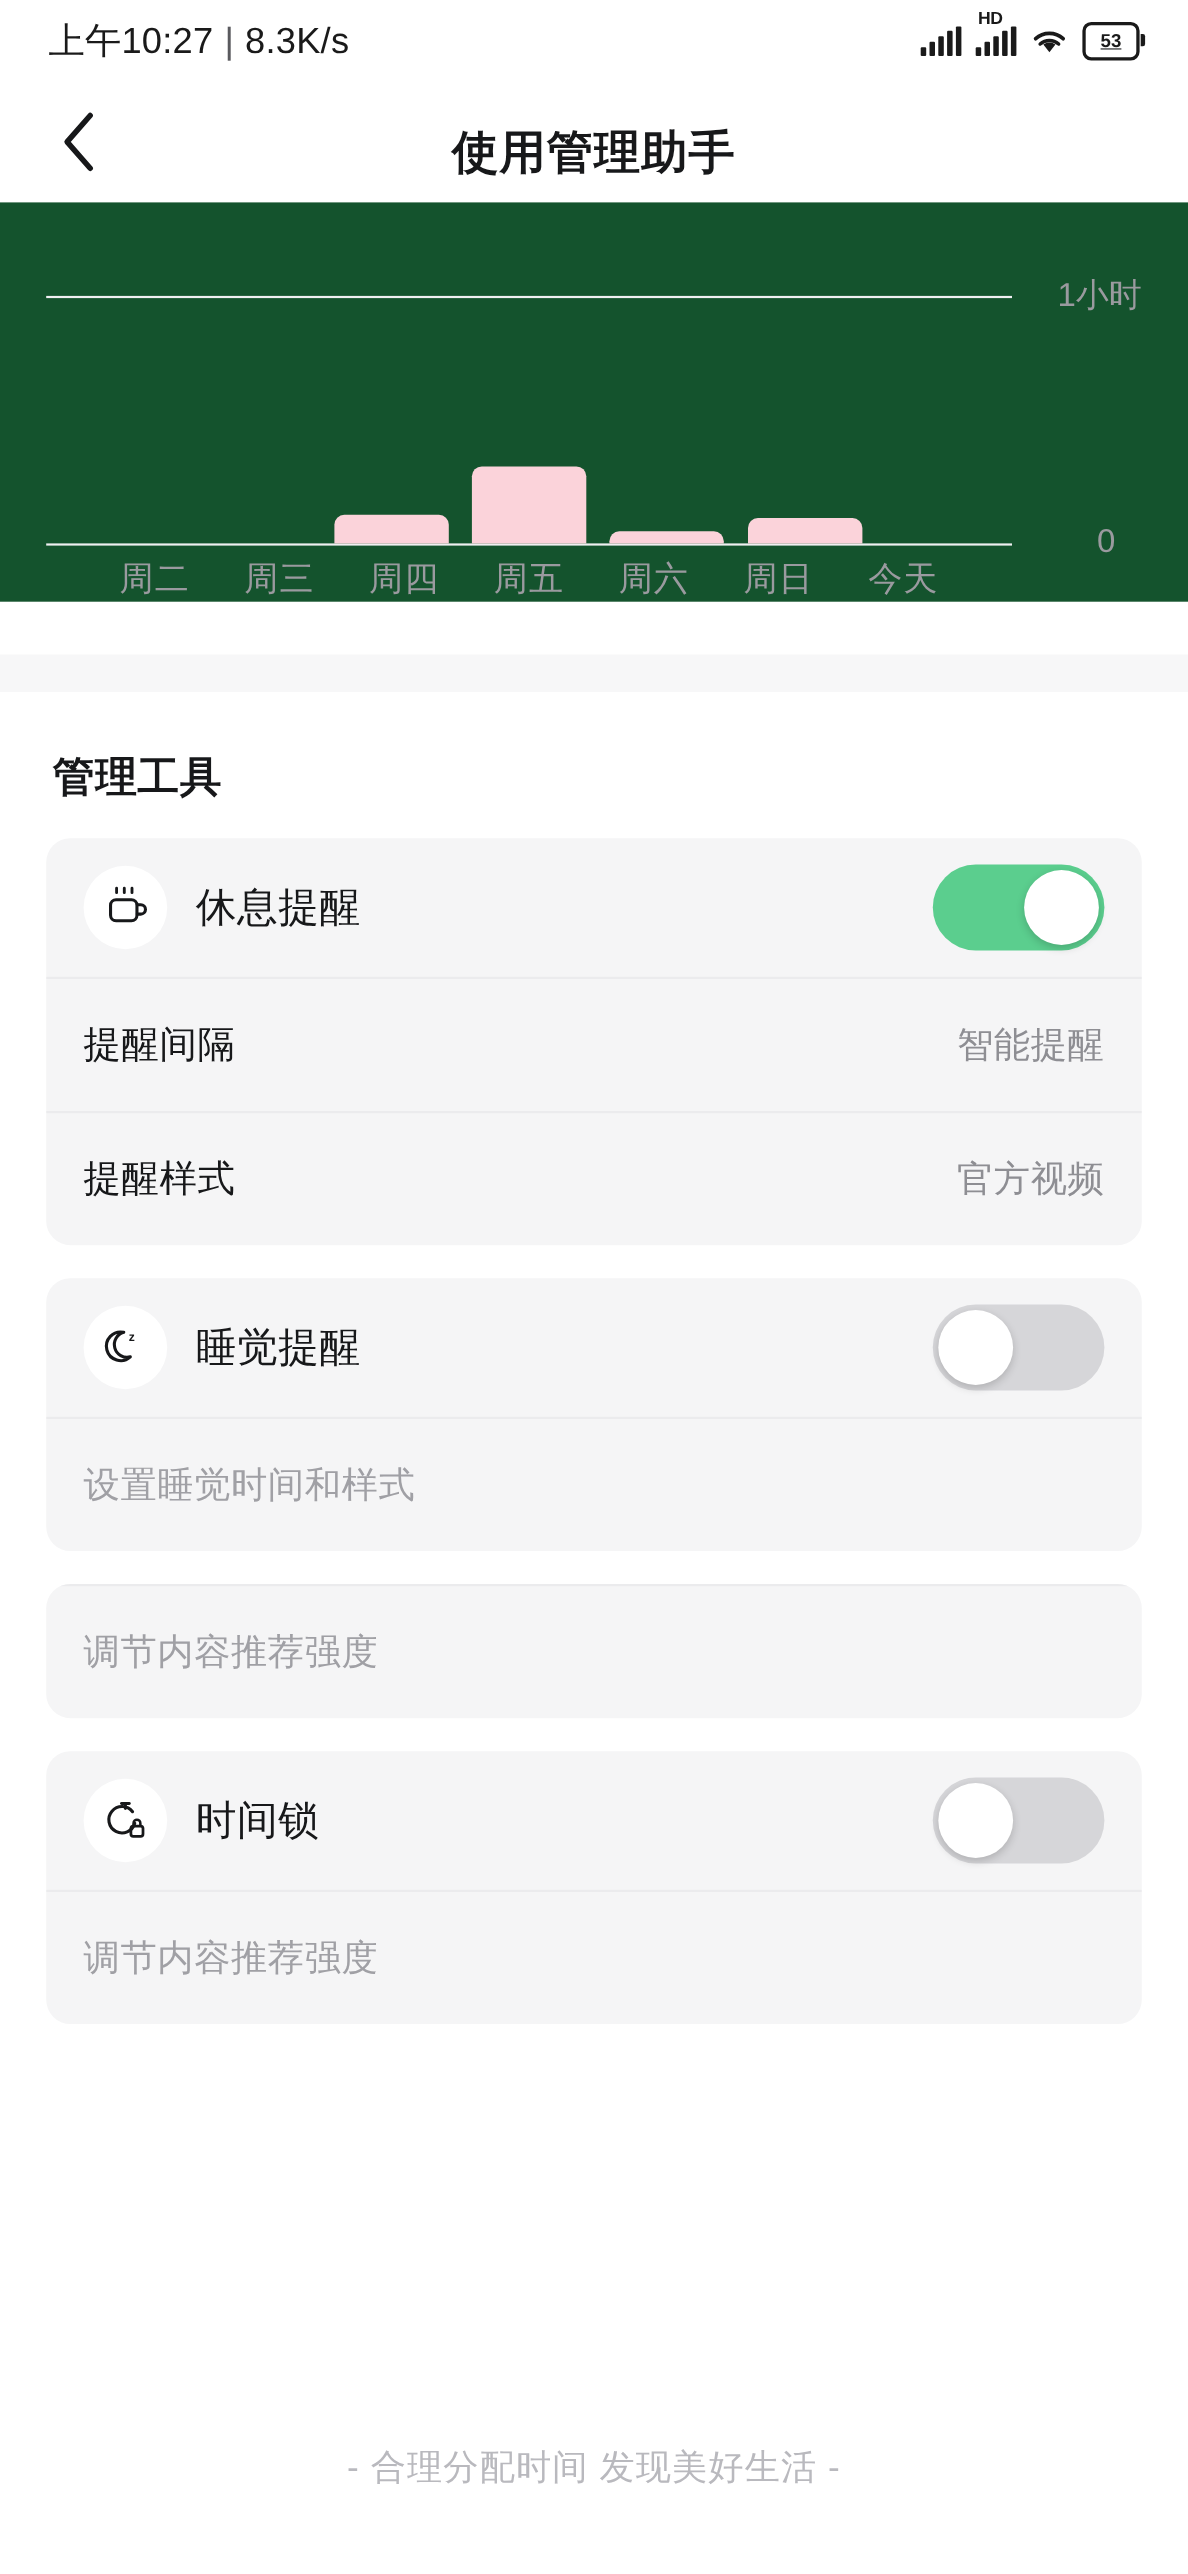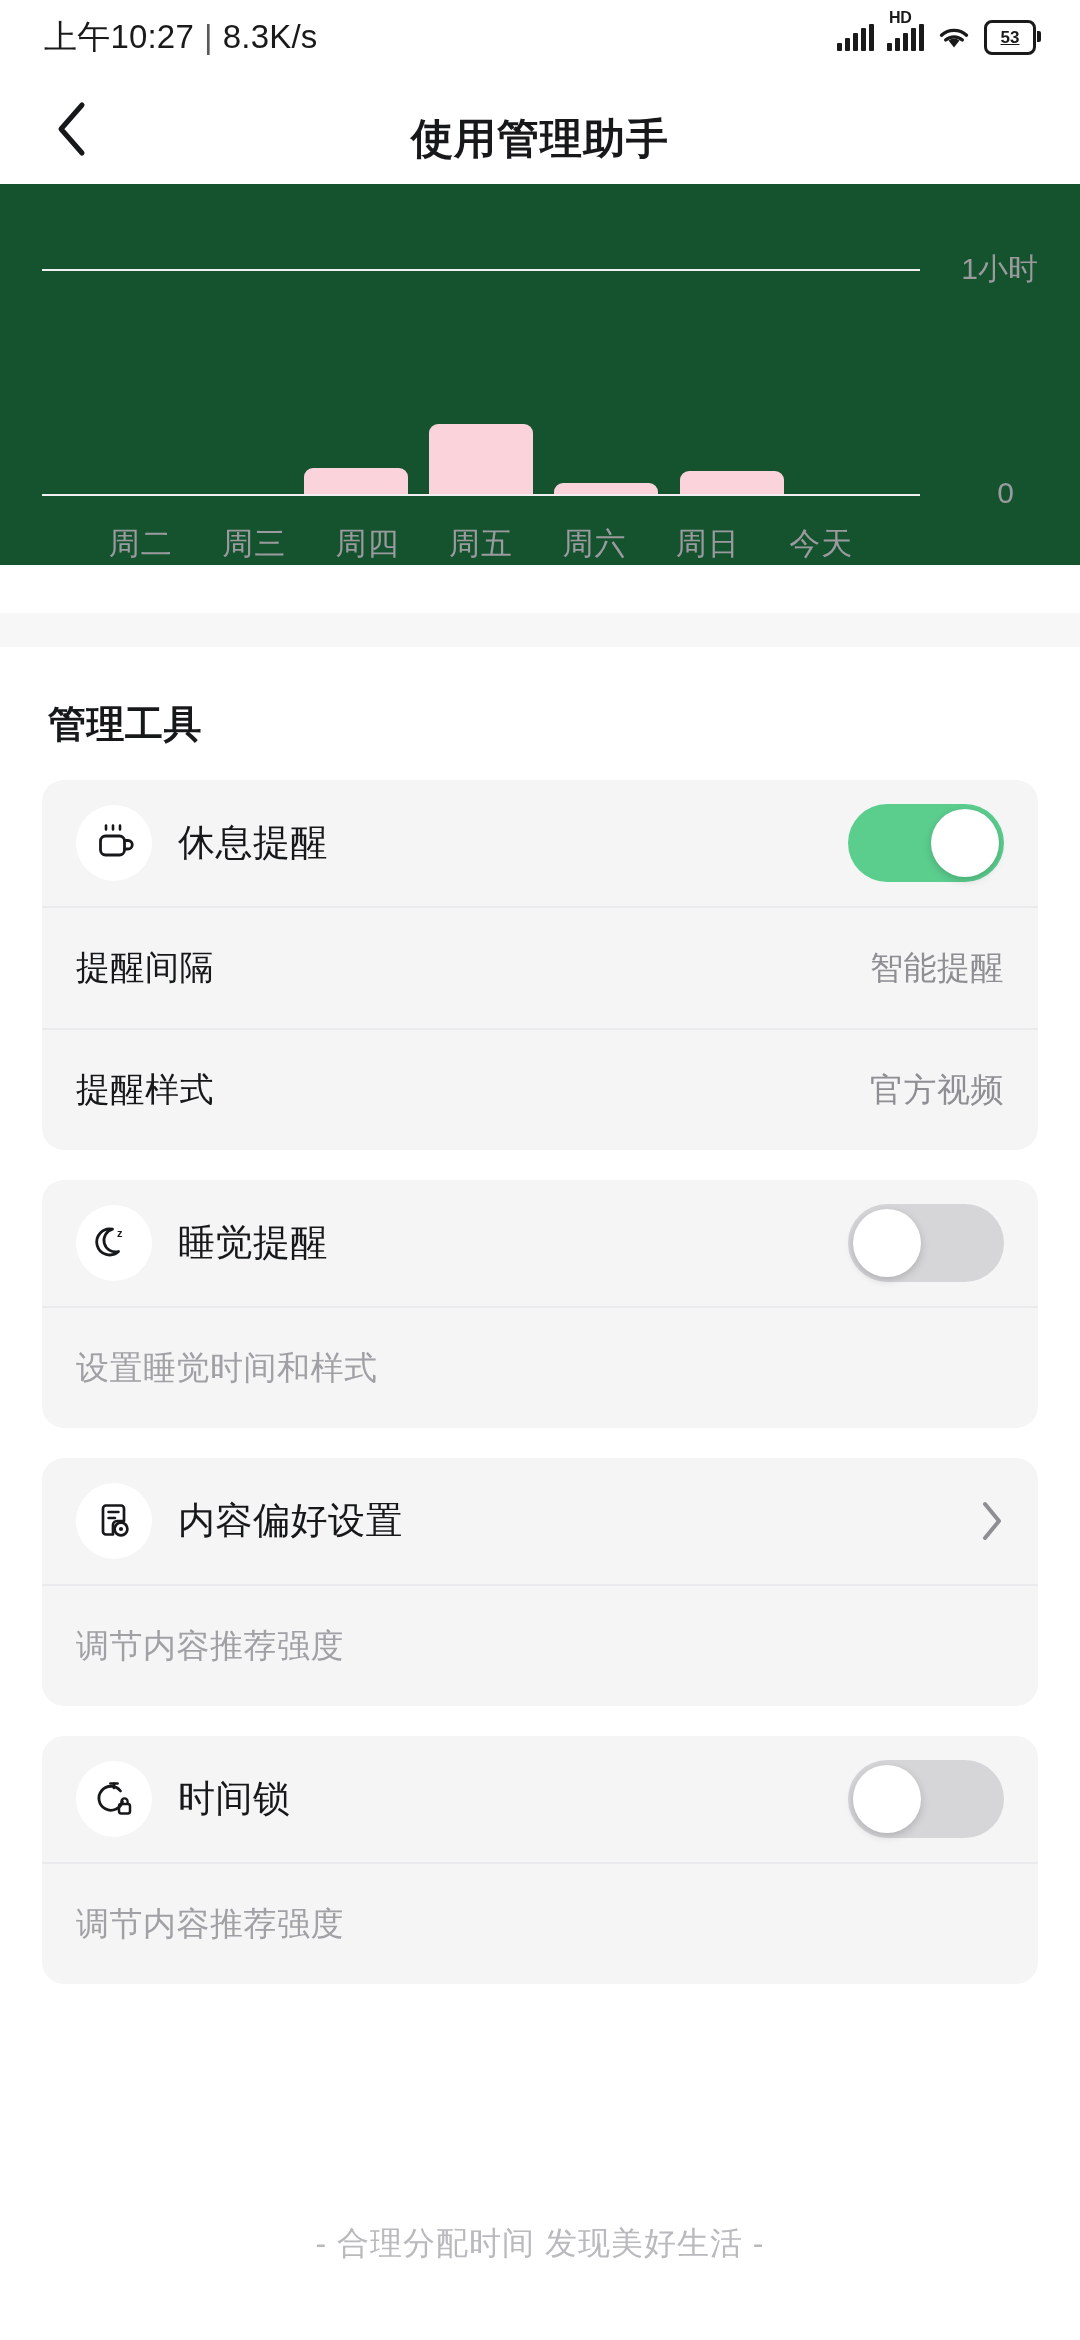--- a/index.html
+++ b/index.html
@@ -85,21 +85,21 @@
   .axis-label.base{ bottom:-12px; right:24px; }
   .bars-area{
     position:absolute; left:0; right:118px; bottom:2px; height:255px;
     display:flex; align-items:flex-end;
   }
   .bcol{ flex:1; display:flex; justify-content:center; align-items:flex-end; height:100%; }
   .bar{
     width:104px; border-radius:9px 9px 0 0; background:#FBD3DA; min-height:0;
   }
   .days{
-    display:flex; padding:0 42px; margin-top:27px;
+    display:flex; padding:0 42px; margin-top:9px;
   }
   .day{
     flex:1; text-align:center; font-size:31px; color:#9A9A9F; letter-spacing:1px;
   }
   .days-spacer{ width:118px; flex:none; }
 
   
   .gap{ height:34px; background:#F7F7F8; margin-top:48px; }
 
   
@@ -292,36 +292,20 @@
         <span class="knob"></span>
       </span>
     </div>
     <div class="divider"></div>
     <div class="row">
       <span class="row-note">设置睡觉时间和样式</span>
     </div>
   </div>
 
   <div class="card">
-    <div class="row main">
-      <span class="icon-circle">
-        <svg width="44" height="44" viewBox="0 0 44 44">
-          <path d="M11 9.5 A3 3 0 0 1 14 6.5 L29 6.5 A3 3 0 0 1 32 9.5 L32 22 L25 22 A4 4 0 0 0 21 26 L21 35.5 L14 35.5 A3 3 0 0 1 11 32.5 Z" stroke="#17181A" stroke-width="2.7" fill="none" stroke-linejoin="round"></path>
-          <path d="M16.5 13 L26.5 13 M16.5 19 L23 19" stroke="#17181A" stroke-width="2.5" stroke-linecap="round"></path>
-          <circle cx="29" cy="30" r="6.4" stroke="#17181A" stroke-width="2.7" fill="none"></circle>
-          <circle cx="29" cy="30" r="2.1" fill="#17181A"></circle>
-        </svg>
-      </span>
-      <span class="row-label">内容偏好设置</span>
-      <span class="chev">
-        <svg width="24" height="42" viewBox="0 0 24 42">
-          <path d="M5 4 L19 21 L5 38" stroke="#8E8E93" stroke-width="4" fill="none" stroke-linecap="round" stroke-linejoin="round"></path>
-        </svg>
-      </span>
-    </div>
     <div class="divider"></div>
     <div class="row">
       <span class="row-note">调节内容推荐强度</span>
     </div>
   </div>
 
   <div class="card">
     <div class="row main">
       <span class="icon-circle">
         <svg width="44" height="44" viewBox="0 0 44 44">

